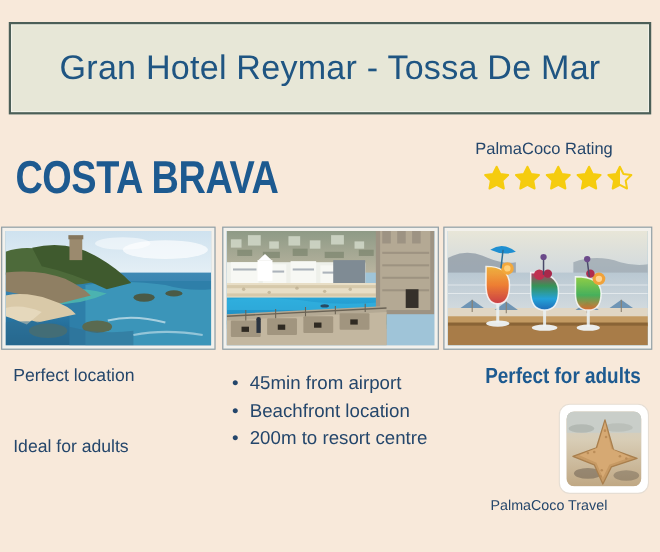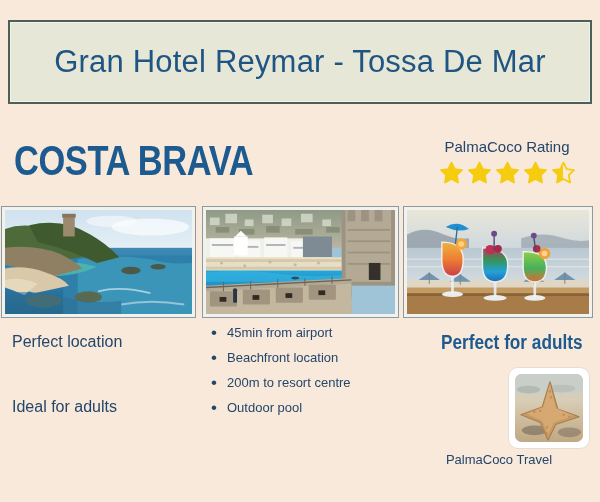--- a/index.html
+++ b/index.html
@@ -49,23 +49,23 @@
     letter-spacing: -0.5px;
     transform: scaleX(0.82);
     transform-origin: left center;
     color: #1d5a90;
     line-height: 1;
   }
 
   .rating-block {
     position: absolute;
     right: 18px;
-    top: 138px;
+    top: 127px;
     width: 150px;
-    text-align: center;
+    text-align: left;
   }
   .rating-label {
     font-size: 15px;
     color: #24466b;
     margin-bottom: 4px;
     white-space: nowrap;
   }
   .stars {
     display: flex;
     justify-content: center;
@@ -103,25 +103,25 @@
     font-size: 16px;
     color: #24466b;
   }
   .left-cap-1 { top: 333px; }
   .left-cap-2 { top: 398px; }
 
   
   .bullets {
     position: absolute;
     left: 205px;
-    top: 320px;
+    top: 336px;
     margin: 0;
     padding: 0 0 0 22px;
     list-style: none;
-    font-size: 13px;
+    font-size: 17px;
     color: #24466b;
   }
   .bullets li {
     position: relative;
     line-height: 25px;
     white-space: nowrap;
   }
   .bullets li::before {
     content: "\2022";
     position: absolute;
@@ -451,21 +451,20 @@
   </div>
 </div>
 
 <div class="left-cap left-cap-1">Perfect location</div>
 <div class="left-cap left-cap-2">Ideal for adults</div>
 
 <ul class="bullets">
   <li>45min from airport</li>
   <li>Beachfront location</li>
   <li>200m to resort centre</li>
-  <li>Outdoor pool</li>
 </ul>
 
 <div class="perfect">Perfect for adults</div>
 
 <div class="logo-card">
   <div class="logo-img">
     <svg width="100%" height="100%" viewBox="0 0 70 70" preserveAspectRatio="none">
       <defs>
         <linearGradient id="sand" x1="0" y1="0" x2="0" y2="1">
           <stop offset="0%" stop-color="#cfd2cc"></stop>

